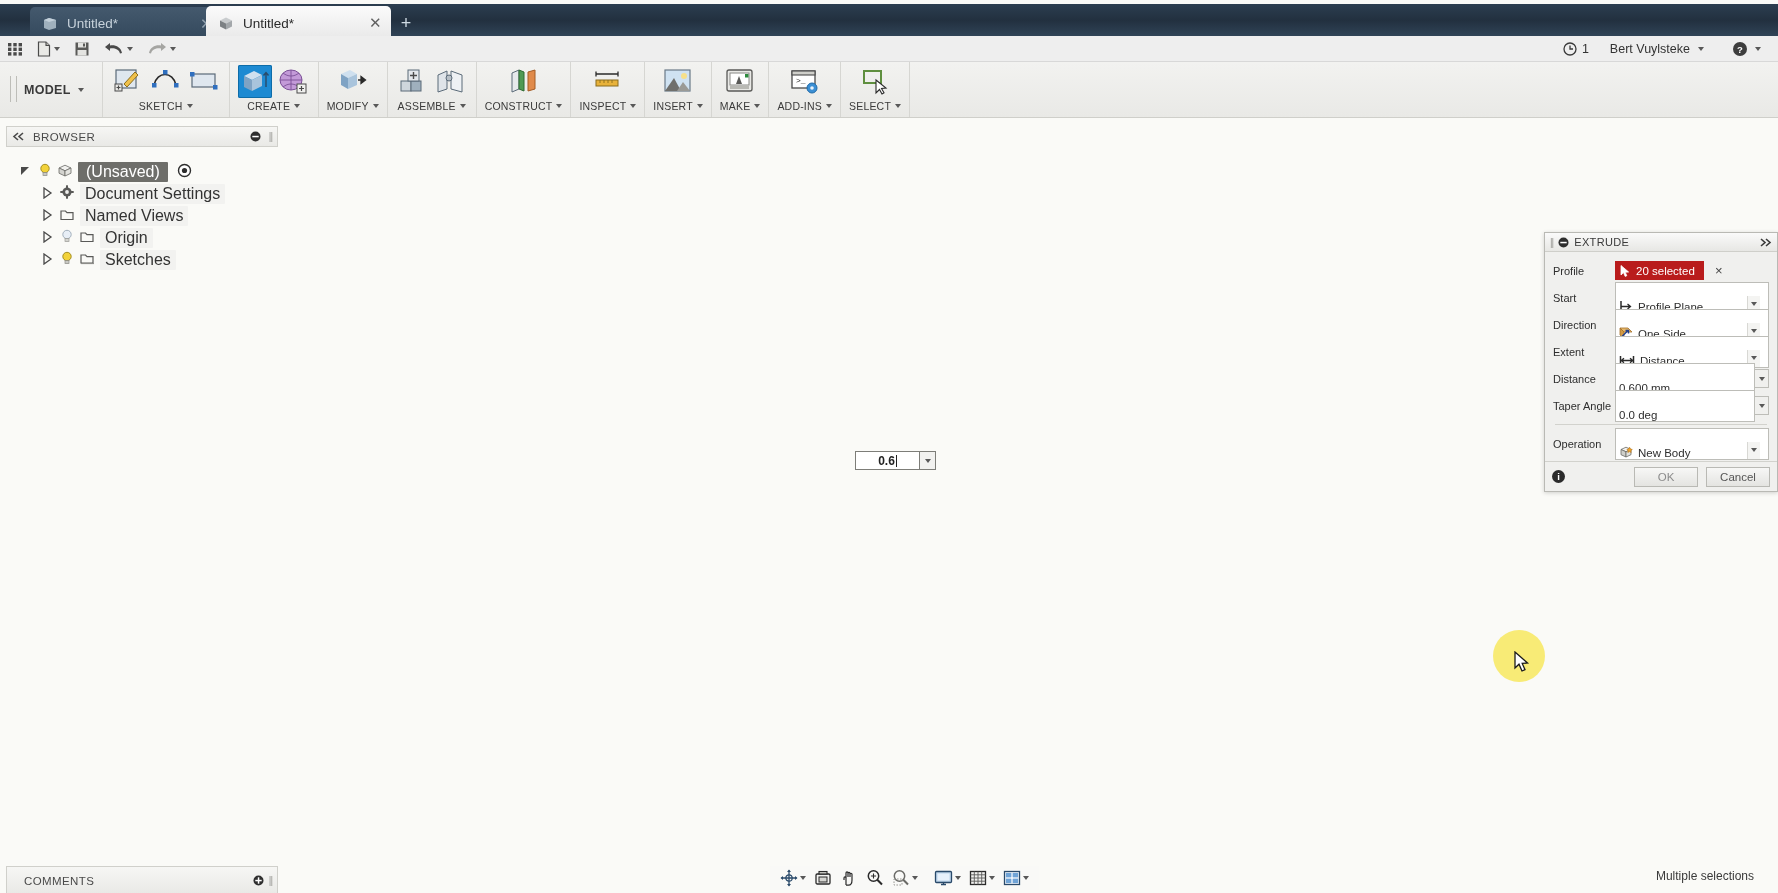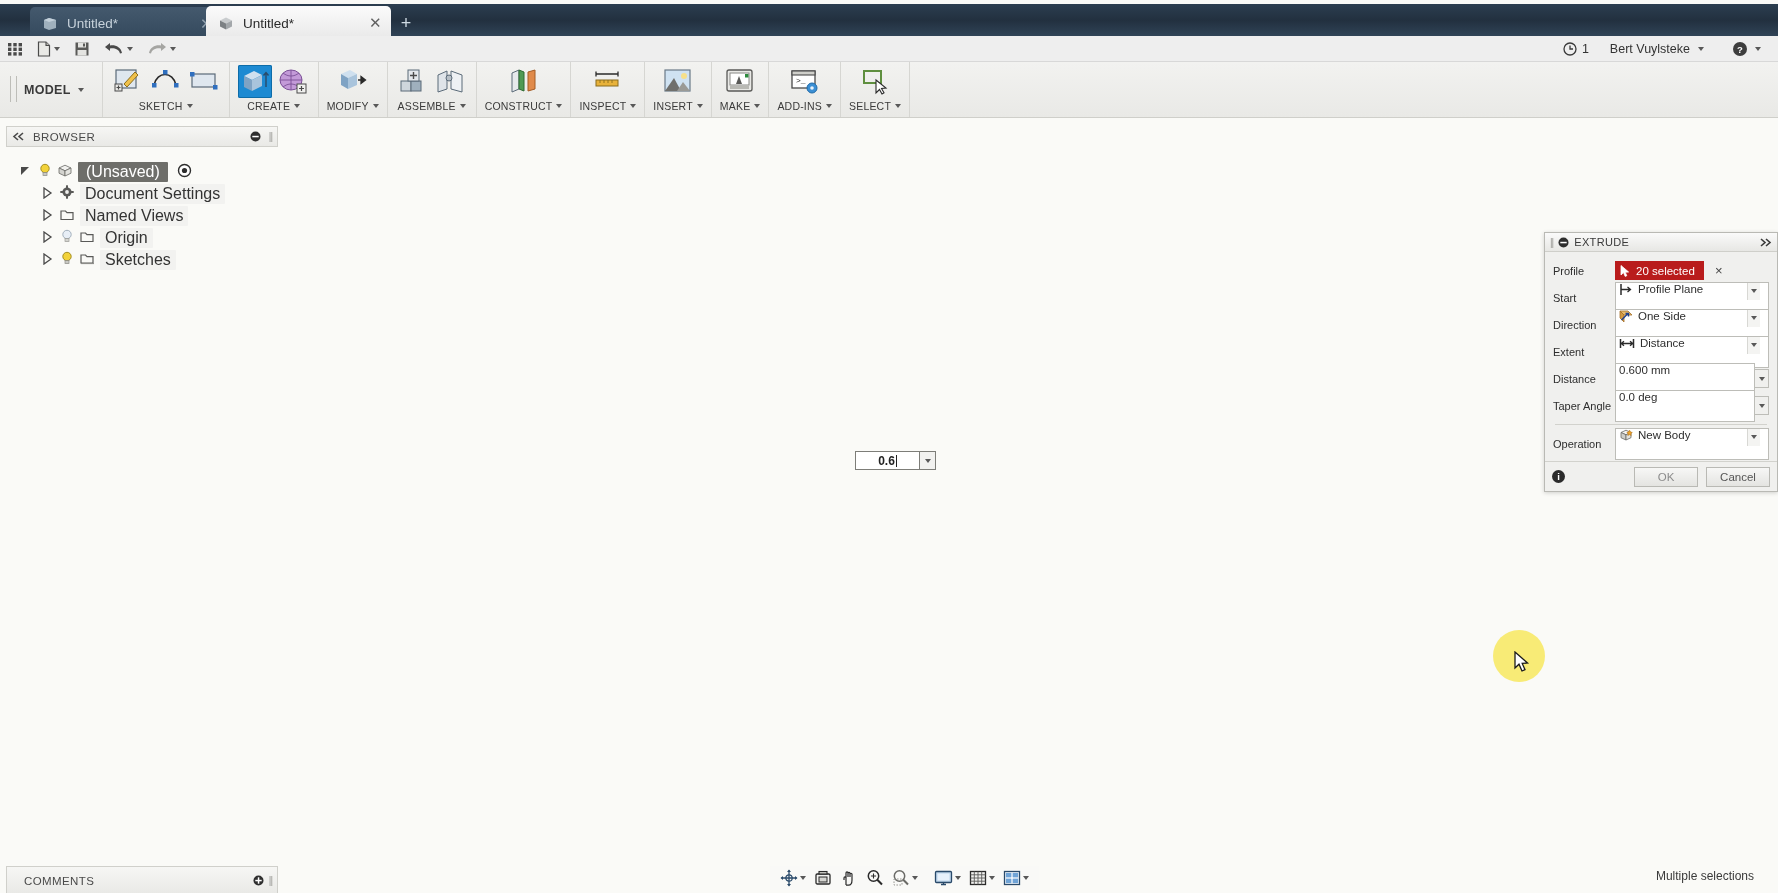--- a/index.html
+++ b/index.html
@@ -135,21 +135,21 @@
     display: flex; align-items: center; gap: 5px; padding: 0 5px;
     font-size: 11px; letter-spacing: .35px; color: #3a3a3a;
   }
   .dlg-title .grip { color:#9a9a96; font-size:10px; letter-spacing:-1px;}
   .dlg-title .ttl { flex: 1 1 auto; }
   .dlg-body { padding: 5px 8px 4px 8px; }
   .row { display: flex; align-items: center; height: 27px; }
   .row .lbl { width: 62px; flex: 0 0 auto; font-size: 11px; color: #2e2e2e; }
   .ctl {
     flex: 1 1 auto; height: 32px; background: #fff;
-    border: 1px solid #bdbdb8; display: flex; align-items: flex-start;
+    border: 1px solid #bdbdb8; display: flex; align-items: flex-end;
     padding: 0 8px 0 3px; gap: 5px; font-size: 11.5px;
   }
   .ctl .cv { flex: 1 1 auto; white-space: nowrap; overflow: hidden; }
   .ctl .dd {
     width: 13px; height: 17px; display:flex; align-items:center; justify-content:center;
     border-left: 1px solid #d8d8d4; background: #f4f4f2;
   }
   .chip {
     background: #b91c1c; color: #fff; height: 19px;
     display: flex; align-items: center; gap: 6px; padding: 0 9px 0 5px;

